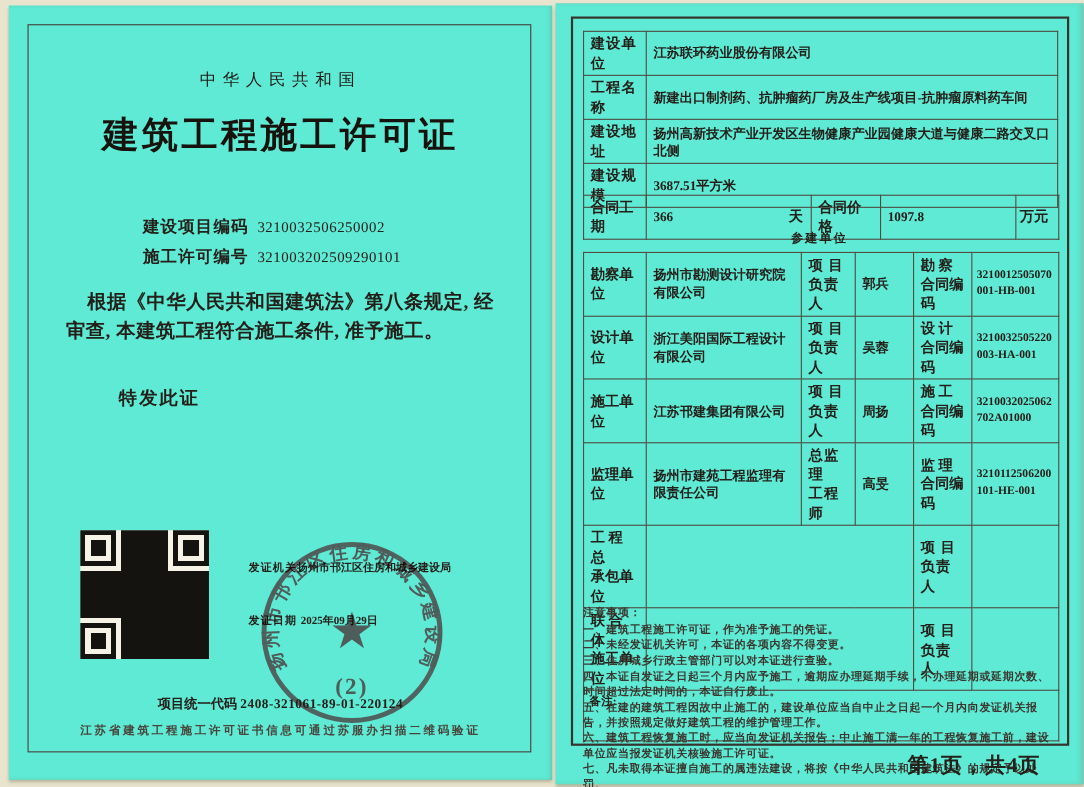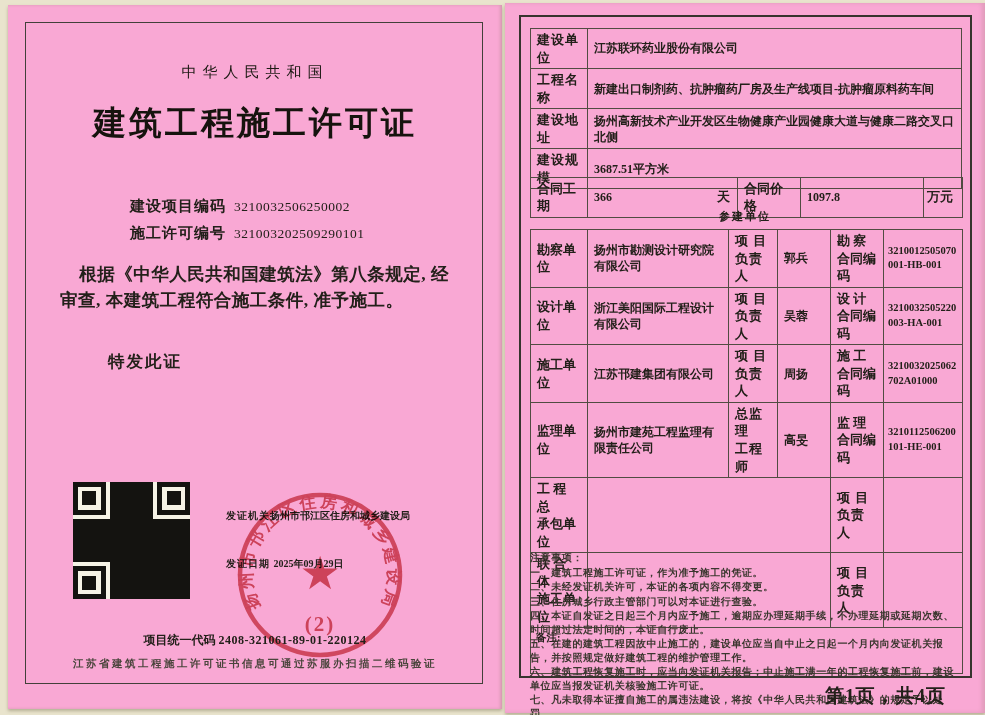--- a/index.html
+++ b/index.html
@@ -1,19 +1,19 @@
 <!DOCTYPE html>
 <html><head>
 <meta charset="utf-8">
 <style>
   * { margin:0; padding:0; box-sizing:border-box; }
   html,body { width:985px; height:715px; overflow:hidden;
     font-family:"Liberation Serif","DejaVu Serif",serif; color:#23201a;
     background:#e9e4cd; }
-  .page { position:absolute; background:#f9a8d4; }
+  .page { position:absolute; background:#5eead4; }
   #left-page { left:8px; top:5px; width:494px; height:704px;
     box-shadow:0 2px 3px rgba(90,80,50,.35), inset -2px 0 3px rgba(120,110,80,.25); }
   #right-page { left:505px; top:3px; width:480px; height:710px;
     box-shadow:0 2px 3px rgba(90,80,50,.35), inset -3px 0 4px rgba(120,110,80,.2); }
   .cert-border { position:absolute; left:17px; top:17px; width:458px; height:662px;
     border:1.5px solid #43403a; }
   .abs { position:absolute; }
   .ctr { left:0; right:0; text-align:center; }
 
   

